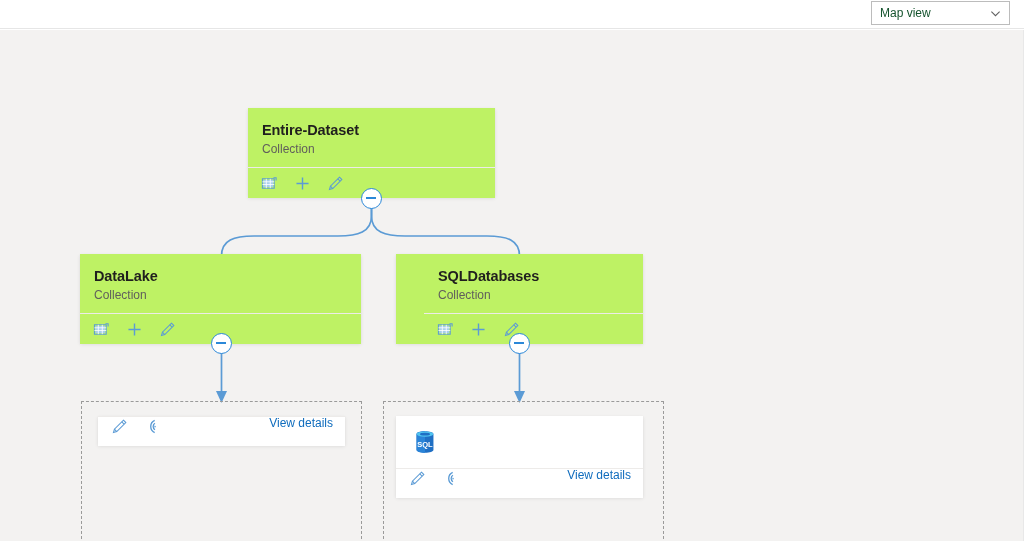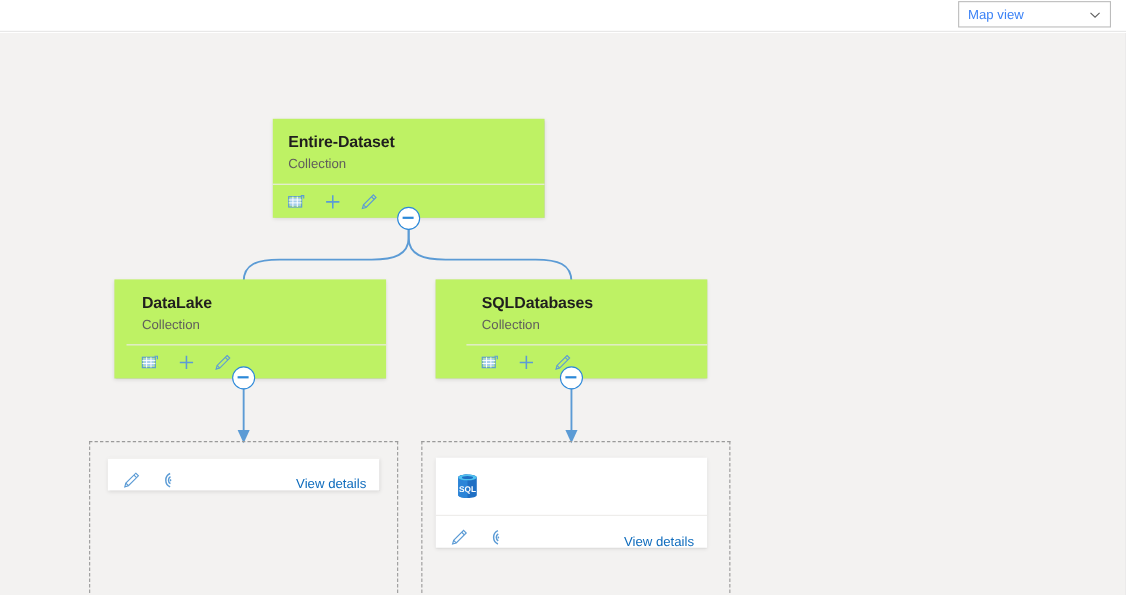--- a/index.html
+++ b/index.html
@@ -34,21 +34,21 @@
     border: 1px solid #bcbcbc;
     background: #ffffff;
     box-sizing: border-box;
     display: flex;
     align-items: center;
     padding: 0 8px;
     cursor: pointer;
   }
   .view-select .label {
     font-size: 12px;
-    color: #3b82f6;
+    color: #14532d;
     flex: 1;
     line-height: 1;
   }
   .chev {
     width: 11px;
     height: 11px;
     flex: 0 0 auto;
   }
 
   
@@ -145,21 +145,21 @@
     font-size: 12px;
     color: #605e5c;
     margin-top: 3px;
     line-height: 1.25;
     white-space: nowrap;
   }
   .asset-actions {
     border-top: 1px solid #edebe9;
     height: 29px;
     display: flex;
-    align-items: flex-end;
+    align-items: flex-start;
     padding: 0 12px;
     gap: 14px;
   }
   .spacer { flex: 1; }
   .view-details {
     font-size: 12px;
     color: #0f6cbd;
     cursor: pointer;
     line-height: 1;
   }
@@ -237,21 +237,21 @@
         <svg viewBox="0 0 18 18" width="17" height="17">
           <path d="M13.2 2.3 L15.7 4.8 L6.1 14.4 L2.6 15.4 L3.6 11.9 Z" fill="none" stroke="#5b9bd5" stroke-width="1.1"></path>
           <path d="M11.4 4.1 L13.9 6.6" stroke="#5b9bd5" stroke-width="1.1"></path>
           <path d="M3.6 11.9 L6.1 14.4" stroke="#5b9bd5" stroke-width="1.1"></path>
         </svg>
       </span>
     </div>
   </div>
   <div class="toggle" style="left:361px; top:158px;"></div>
 
-  <div class="card" style="left:104px; top:224px; width:247px;padding-left:11px;">
+  <div class="card" style="left:80px; top:224px; width:281px;">
     <div class="card-head">
       <div class="card-title">DataLake</div>
       <div class="card-sub">Collection</div>
     </div>
     <div class="card-actions">
       <span class="act">
         <svg viewBox="0 0 18 18" width="17" height="17">
           <rect x="1.5" y="4" width="12.5" height="10" fill="none" stroke="#5b9bd5" stroke-width="1.1"></rect>
           <rect x="2.6" y="5.1" width="10.3" height="7.8" fill="#a5cdec"></rect>
           <path d="M1.5 7.2 H14 M1.5 10 H14 M5.6 4 V14 M9.8 4 V14" stroke="#ffffff" stroke-width="0.9"></path>

